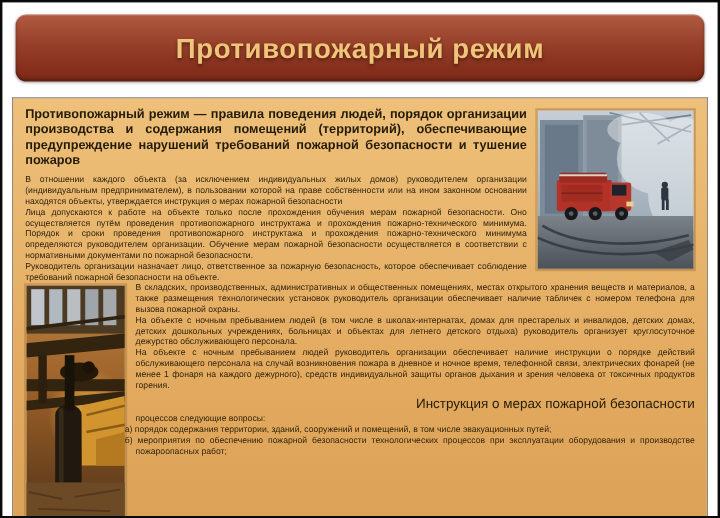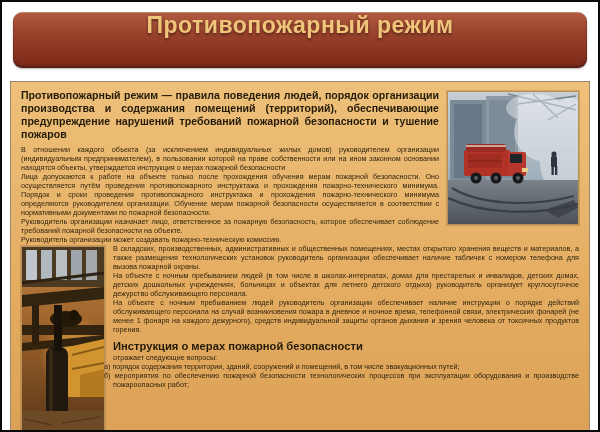--- a/index.html
+++ b/index.html
@@ -3,33 +3,33 @@
 <meta charset="utf-8">
 <style>
   html,body{margin:0;padding:0;}
   body{width:600px;height:432px;background:#ffffff;font-family:"Liberation Sans",sans-serif;}
   .page{box-sizing:border-box;width:600px;height:432px;border:2px solid #0a0a0a;background:#ffffff;overflow:hidden;}
 
   
   .header{height:56px;margin:10px 11px 0 11px;border-radius:9px;
     background:linear-gradient(#b05a41,#96402a 45%,#86301d 80%,#7c2a18);
     box-shadow:inset 0 1px 0 rgba(255,255,255,.28), inset 0 -2px 3px rgba(0,0,0,.35), 0 1px 2px rgba(0,0,0,.3);
-    display:flex;align-items:flex-start;justify-content:center;}
+    display:flex;align-items:center;justify-content:center;}
   .header h1{margin:0;font-size:23px;font-weight:bold;color:#efc57a;letter-spacing:.5px;
     text-shadow:0 2px 3px rgba(40,10,5,.55);}
 
   
   .panel{box-sizing:border-box;height:406px;margin:13px 8px 0 8px;
     border:1px solid #97876e;
     background:linear-gradient(#eec07a,#e3ab60 55%,#d99f54);
     padding:7px 10px 6px 10px;overflow:hidden;}
 
   .lead{margin:0 0 3px 0;font-size:10.6px;line-height:1.24;font-weight:bold;color:#241b09;text-align:justify;}
   .small{margin:0;font-size:7.2px;line-height:1.25;color:#32250f;text-align:justify;}
-  .section-heading{margin:6px 0 1px 0;font-size:11.2px;font-weight:bold;color:#241b09;}
+  .section-heading{margin:6px 0 1px 0;font-size:11.2px;font-weight:normal;color:#241b09;text-align:right;}
   .list .item{padding-left:2px;text-indent:-9px;text-align:justify;}
 
   
   .photo{border:1px solid #b89058;box-shadow:0 0 0 1px rgba(120,80,30,.25);line-height:0;}
   .photo-right{float:right;width:130px;height:132px;margin:2px 0 5px 8px;}
   .photo-left{float:left;width:82px;height:192px;margin:2px 8px 2px 0;}
   svg{display:block;}
 </style>
 </head>
 <body>
@@ -101,21 +101,20 @@
             <rect x="107" y="74" width="2.3" height="9"></rect>
         </g>
       </svg>
     </div>
 
     <p class="lead">Противопожарный режим — правила поведения людей, порядок организации производства и содержания помещений (территорий), обеспечивающие предупреждение нарушений требований пожарной безопасности и тушение пожаров</p>
 
     <p class="small">В отношении каждого объекта (за исключением индивидуальных жилых домов) руководителем организации (индивидуальным предпринимателем), в пользовании которой на праве собственности или на ином законном основании находятся объекты, утверждается инструкция о мерах пожарной безопасности</p>
     <p class="small">Лица допускаются к работе на объекте только после прохождения обучения мерам пожарной безопасности. Оно осуществляется путём проведения противопожарного инструктажа и прохождения пожарно-технического минимума. Порядок и сроки проведения противопожарного инструктажа и прохождения пожарно-технического минимума определяются руководителем организации. Обучение мерам пожарной безопасности осуществляется в соответствии с нормативными документами по пожарной безопасности.</p>
     <p class="small">Руководитель организации назначает лицо, ответственное за пожарную безопасность, которое обеспечивает соблюдение требований пожарной безопасности на объекте.</p>
-    <p class="small">Руководитель организации может создавать пожарно-техническую комиссию.</p>
 
     <div class="photo photo-left">
       <svg width="82" height="192" viewBox="0 0 82 192">
         <defs>
           <linearGradient id="warm" x1="0" y1="0" x2="0" y2="1">
             <stop offset="0" stop-color="#bd8342"></stop>
               <stop offset=".45" stop-color="#9a6028"></stop>
             <stop offset=".8" stop-color="#6e441e"></stop>
               <stop offset="1" stop-color="#59361a"></stop>
           </linearGradient>
@@ -161,21 +160,21 @@
             <line x1="10" y1="186" x2="70" y2="188"></line>
         </g>
       </svg>
     </div>
 
     <p class="small">В складских, производственных, административных и общественных помещениях, местах открытого хранения веществ и материалов, а также размещения технологических установок руководитель организации обеспечивает наличие табличек с номером телефона для вызова пожарной охраны.</p>
     <p class="small">На объекте с ночным пребыванием людей (в том числе в школах-интернатах, домах для престарелых и инвалидов, детских домах, детских дошкольных учреждениях, больницах и объектах для летнего детского отдыха) руководитель организует круглосуточное дежурство обслуживающего персонала.</p>
     <p class="small">На объекте с ночным пребыванием людей руководитель организации обеспечивает наличие инструкции о порядке действий обслуживающего персонала на случай возникновения пожара в дневное и ночное время, телефонной связи, электрических фонарей (не менее 1 фонаря на каждого дежурного), средств индивидуальной защиты органов дыхания и зрения человека от токсичных продуктов горения.</p>
 
     <h2 class="section-heading">Инструкция о мерах пожарной безопасности</h2>
-    <p class="small">отражает следующие вопросы:</p>
+    <p class="small">процессов следующие вопросы:</p>
 
     <div class="list">
       <p class="small item">а) порядок содержания территории, зданий, сооружений и помещений, в том числе эвакуационных путей;</p>
       <p class="small item">б) мероприятия по обеспечению пожарной безопасности технологических процессов при эксплуатации оборудования и производстве пожароопасных работ;</p>
 
     </div>
 
   </div>
 </div>
 

